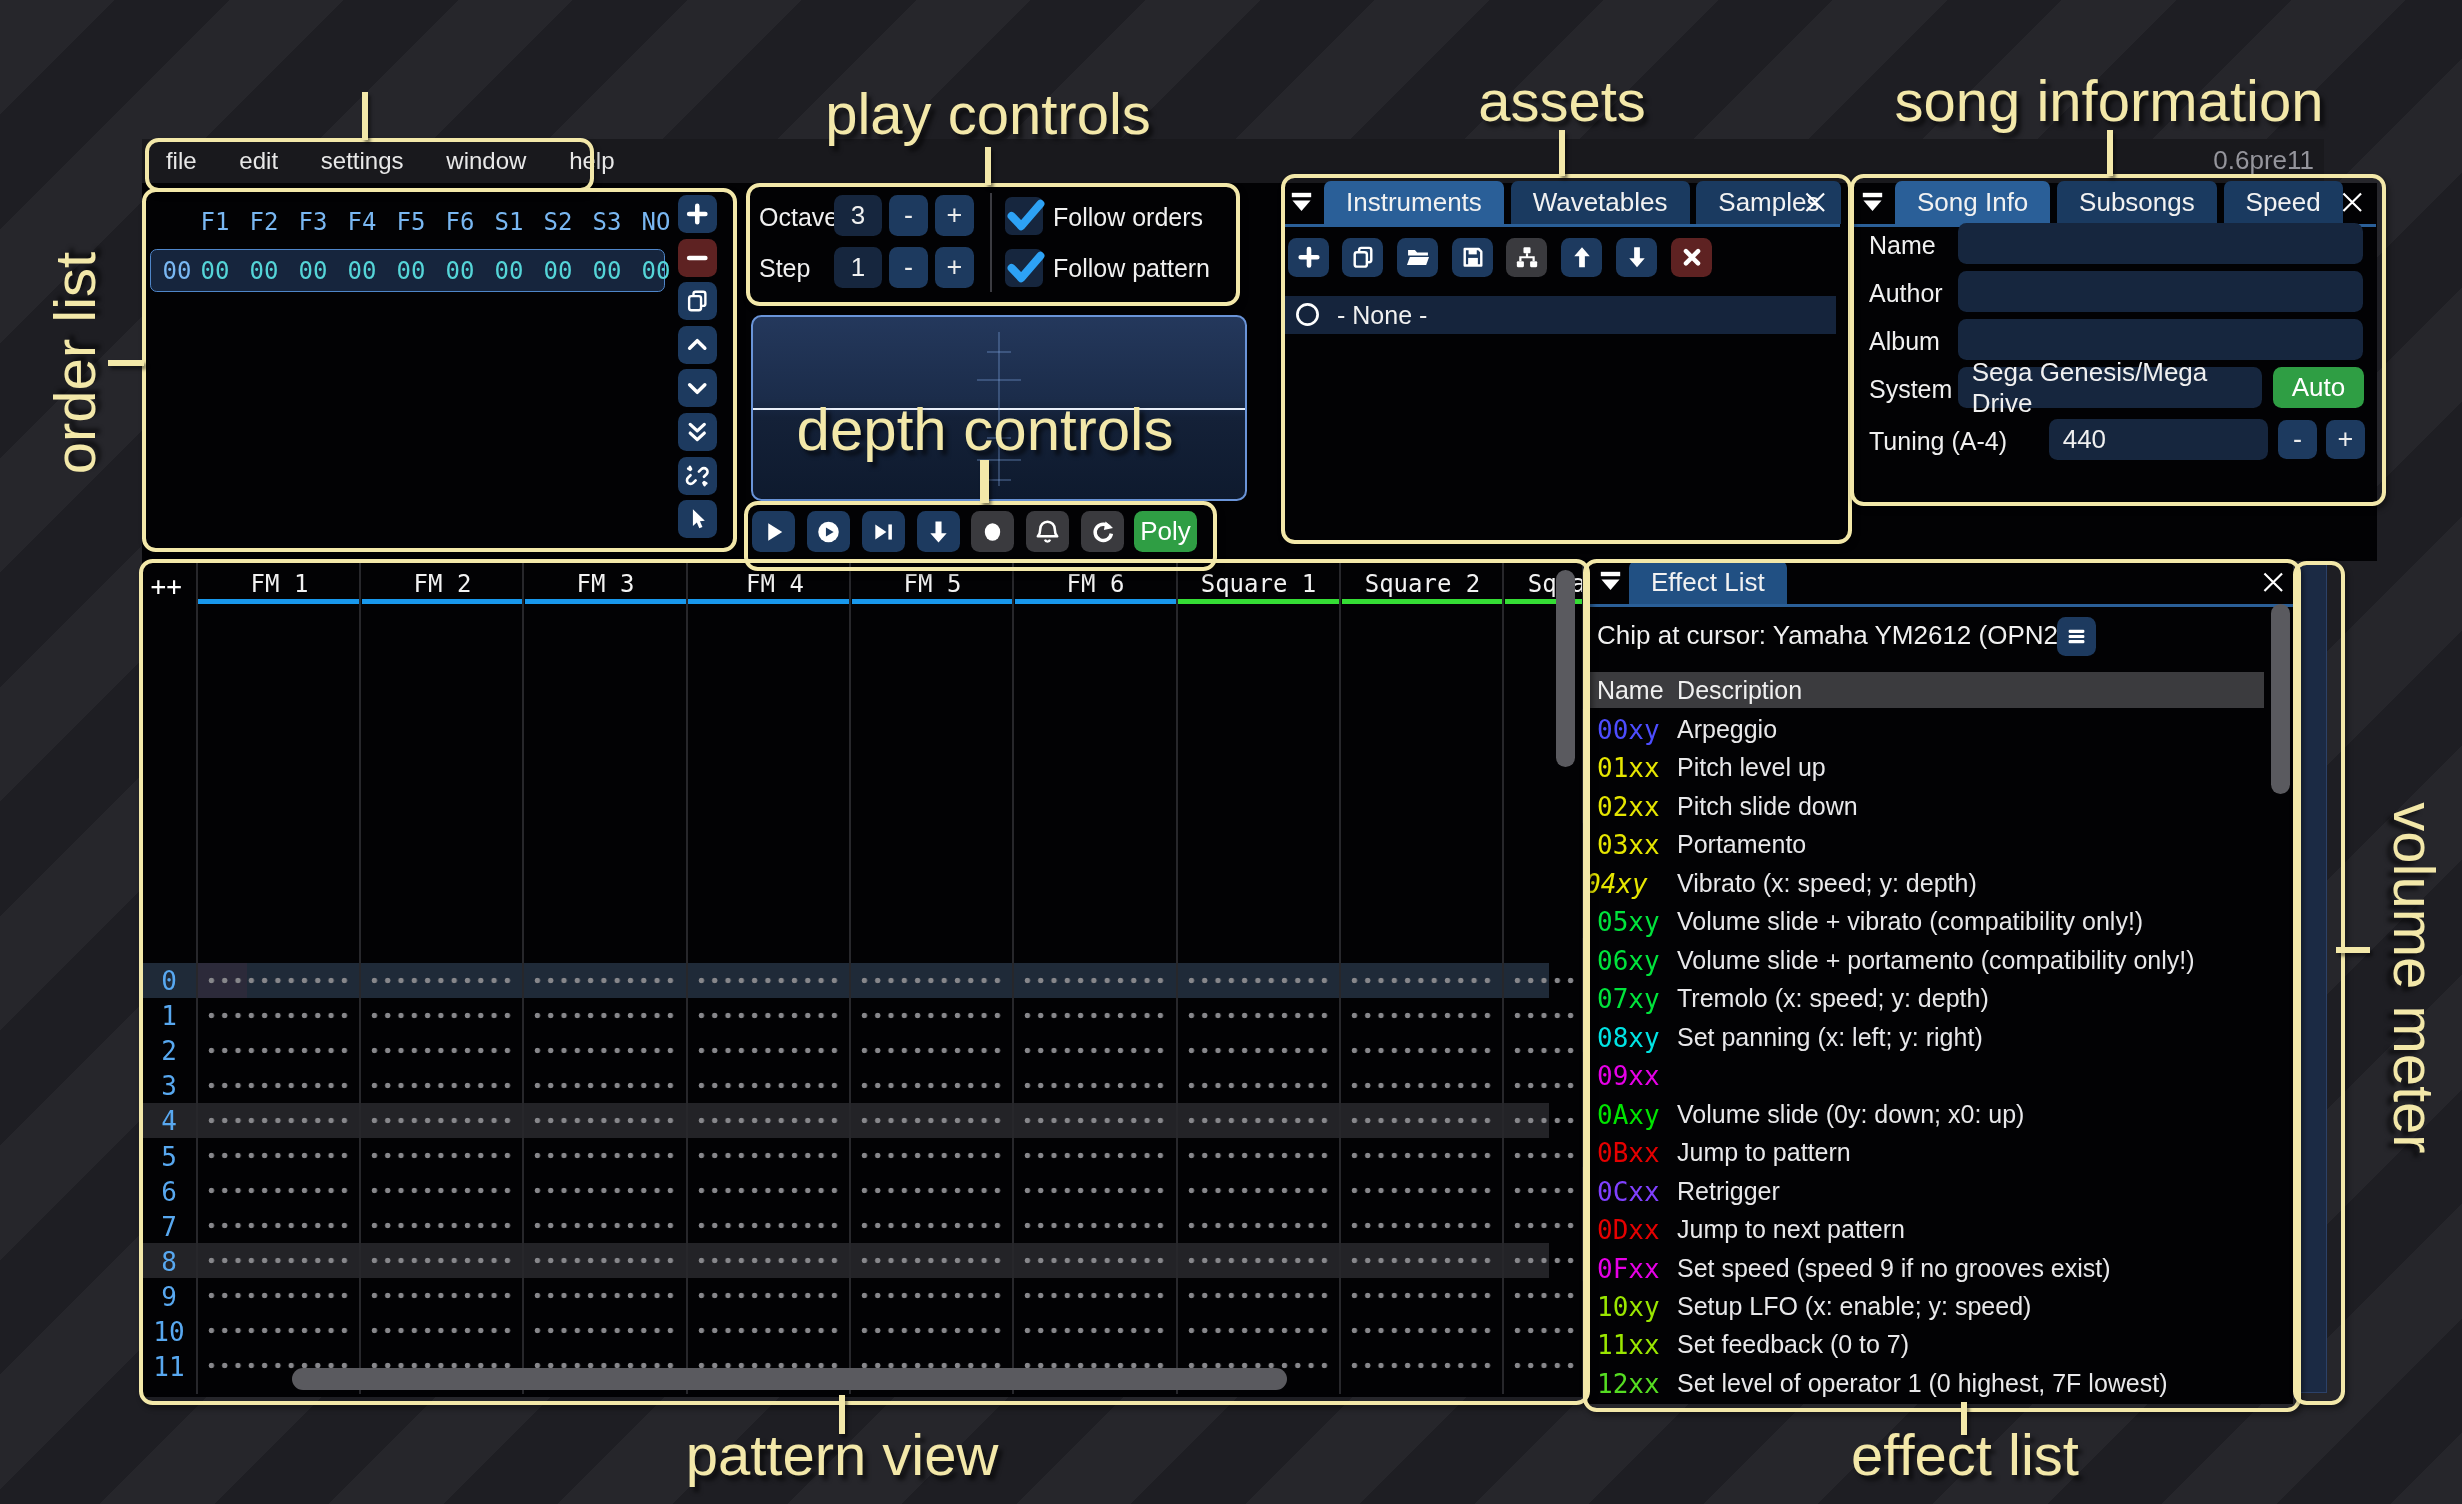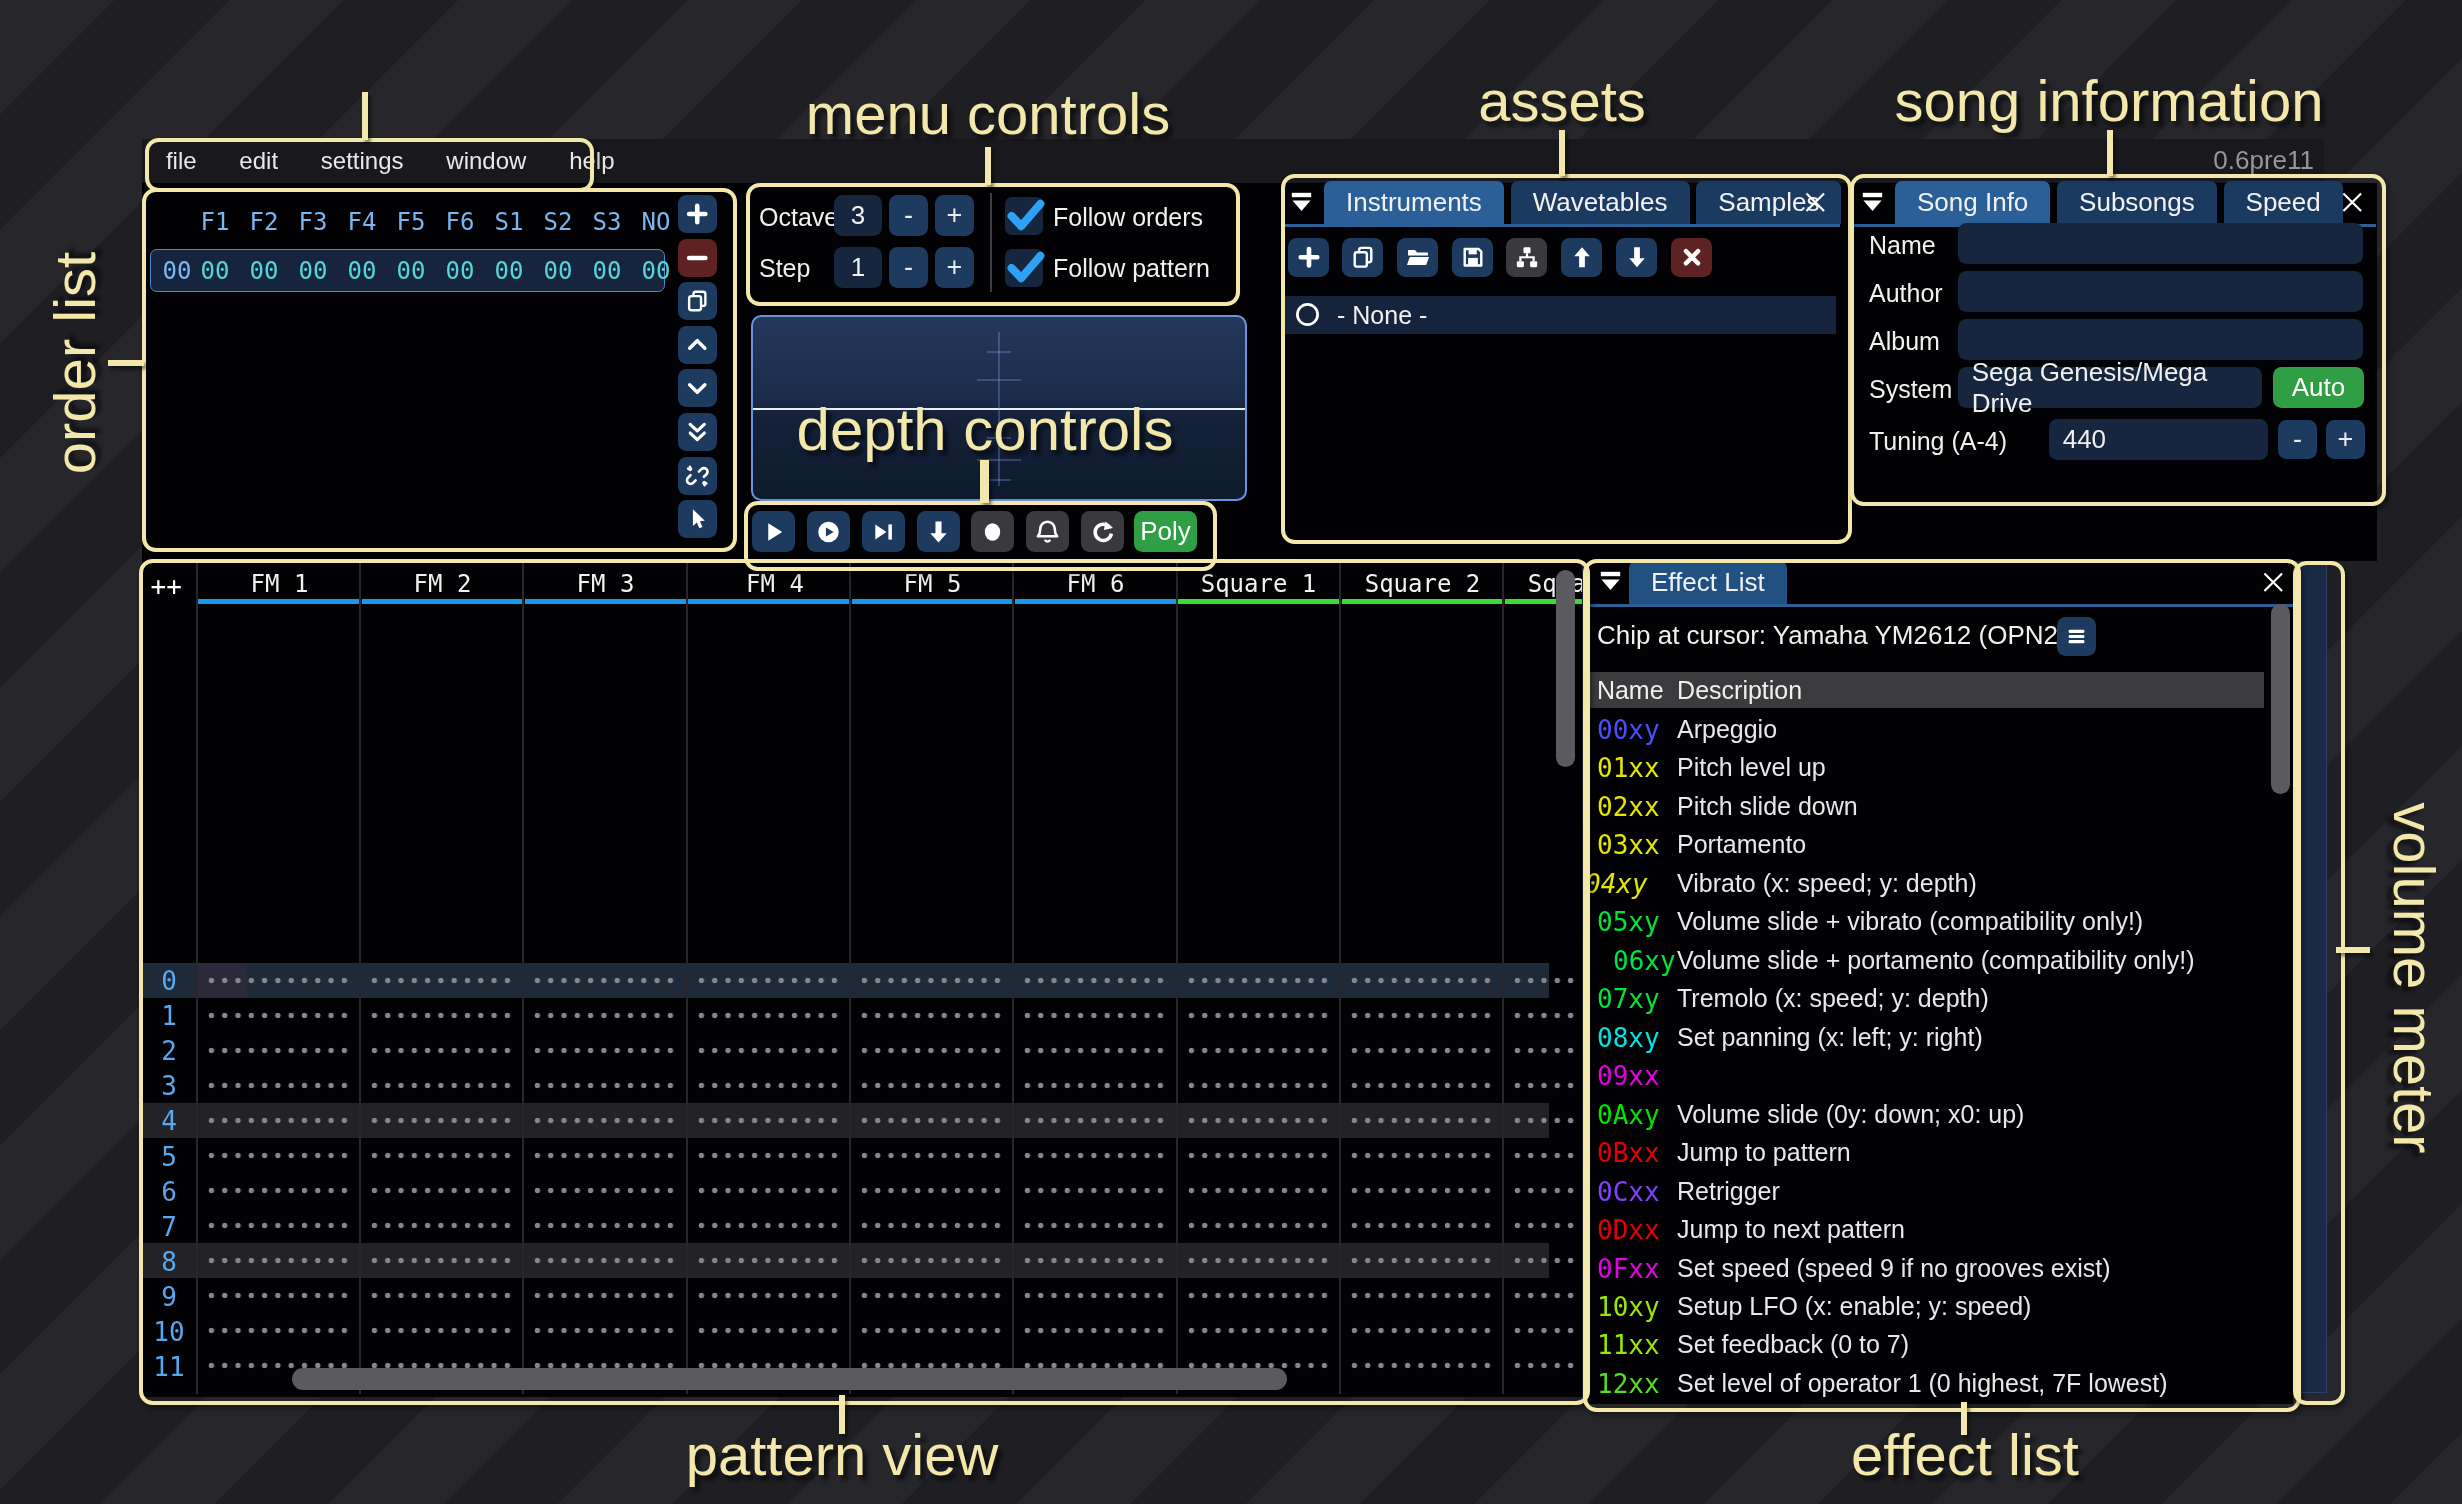--- a/index.html
+++ b/index.html
@@ -499,21 +499,21 @@
         <div class="effcode mono" style="left: 12px; top: 192px; color: rgb(230, 230, 0);">01xx</div>
         <div class="effdesc" style="left: 92px; top: 192px;">Pitch level up</div>
         <div class="effcode mono" style="left: 12px; top: 231px; color: rgb(230, 230, 0);">02xx</div>
         <div class="effdesc" style="left: 92px; top: 231px;">Pitch slide down</div>
         <div class="effcode mono" style="left: 12px; top: 269px; color: rgb(230, 230, 0);">03xx</div>
         <div class="effdesc" style="left: 92px; top: 269px;">Portamento</div>
         <div class="effcode mono" style="left: 0; top: 308px; color: rgb(230, 230, 0); font-style: italic;">04xy</div>
         <div class="effdesc" style="left: 92px; top: 308px;">Vibrato (x: speed; y: depth)</div>
         <div class="effcode mono" style="left: 12px; top: 346px; color: rgb(0, 228, 60);">05xy</div>
         <div class="effdesc" style="left: 92px; top: 346px;">Volume slide + vibrato (compatibility only!)</div>
-        <div class="effcode mono" style="left: 28px; top: 385px; color: rgb(0, 228, 60); text-align: center;">06xy</div>
+        <div class="effcode mono" style="left: 12px; top: 385px; color: rgb(0, 228, 60); text-align: center;">06xy</div>
         <div class="effdesc" style="left: 92px; top: 385px;">Volume slide + portamento (compatibility only!)</div>
         <div class="effcode mono" style="left: 12px; top: 423px; color: rgb(0, 228, 60);">07xy</div>
         <div class="effdesc" style="left: 92px; top: 423px;">Tremolo (x: speed; y: depth)</div>
         <div class="effcode mono" style="left: 12px; top: 462px; color: rgb(0, 228, 228);">08xy</div>
         <div class="effdesc" style="left: 92px; top: 462px;">Set panning (x: left; y: right)</div>
         <div class="effcode mono" style="left: 12px; top: 500px; color: rgb(230, 0, 230);">09xx</div>
         <div class="effcode mono" style="left: 12px; top: 539px; color: rgb(0, 228, 0);">0Axy</div>
         <div class="effdesc" style="left: 92px; top: 539px;">Volume slide (0y: down; x0: up)</div>
         <div class="effcode mono" style="left: 12px; top: 577px; color: rgb(230, 0, 0);">0Bxx</div>
         <div class="effdesc" style="left: 92px; top: 577px;">Jump to pattern</div>
@@ -548,21 +548,21 @@
   <div class="ann-line" style="left:362px;top:92px;width:6px;height:48px;"></div>
   <div class="ann-line" style="left:985px;top:147px;width:6px;height:38px;"></div>
   <div class="ann-line" style="left:1559px;top:130px;width:6px;height:46px;"></div>
   <div class="ann-line" style="left:2107px;top:130px;width:6px;height:46px;"></div>
   <div class="ann-line" style="left:108px;top:360px;width:36px;height:6px;"></div>
   <div class="ann-line" style="left:980px;top:460px;width:8.5px;height:43px;"></div>
   <div class="ann-line" style="left:839px;top:1395px;width:6px;height:39px;"></div>
   <div class="ann-line" style="left:1961px;top:1402px;width:6px;height:32.5px;"></div>
   <div class="ann-line" style="left:2336px;top:947px;width:34px;height:6px;"></div>
 
-  <div class="ann-label" style="left:988px;top:80px;transform:translateX(-50%);">menu controls</div>
+  <div class="ann-label" style="left:988px;top:80px;transform:translateX(-50%);">play controls</div>
   <div class="ann-label" style="left:1562px;top:67px;transform:translateX(-50%);">assets</div>
   <div class="ann-label" style="left:2109px;top:67px;transform:translateX(-50%);">song information</div>
   <div class="ann-label" style="left:985px;top:395px;transform:translateX(-50%);font-size:60px;">depth controls</div>
   <div class="ann-label" style="left:842px;top:1421px;transform:translateX(-50%);">pattern view</div>
   <div class="ann-label" style="left:1965px;top:1421px;transform:translateX(-50%);">effect list</div>
   <div class="ann-label" style="left:74px;top:363px;transform:translate(-50%,-50%) rotate(-90deg);">order list</div>
   <div class="ann-label" style="left:2414px;top:978px;transform:translate(-50%,-50%) rotate(90deg);">volume meter</div>
 
 </div>
 

